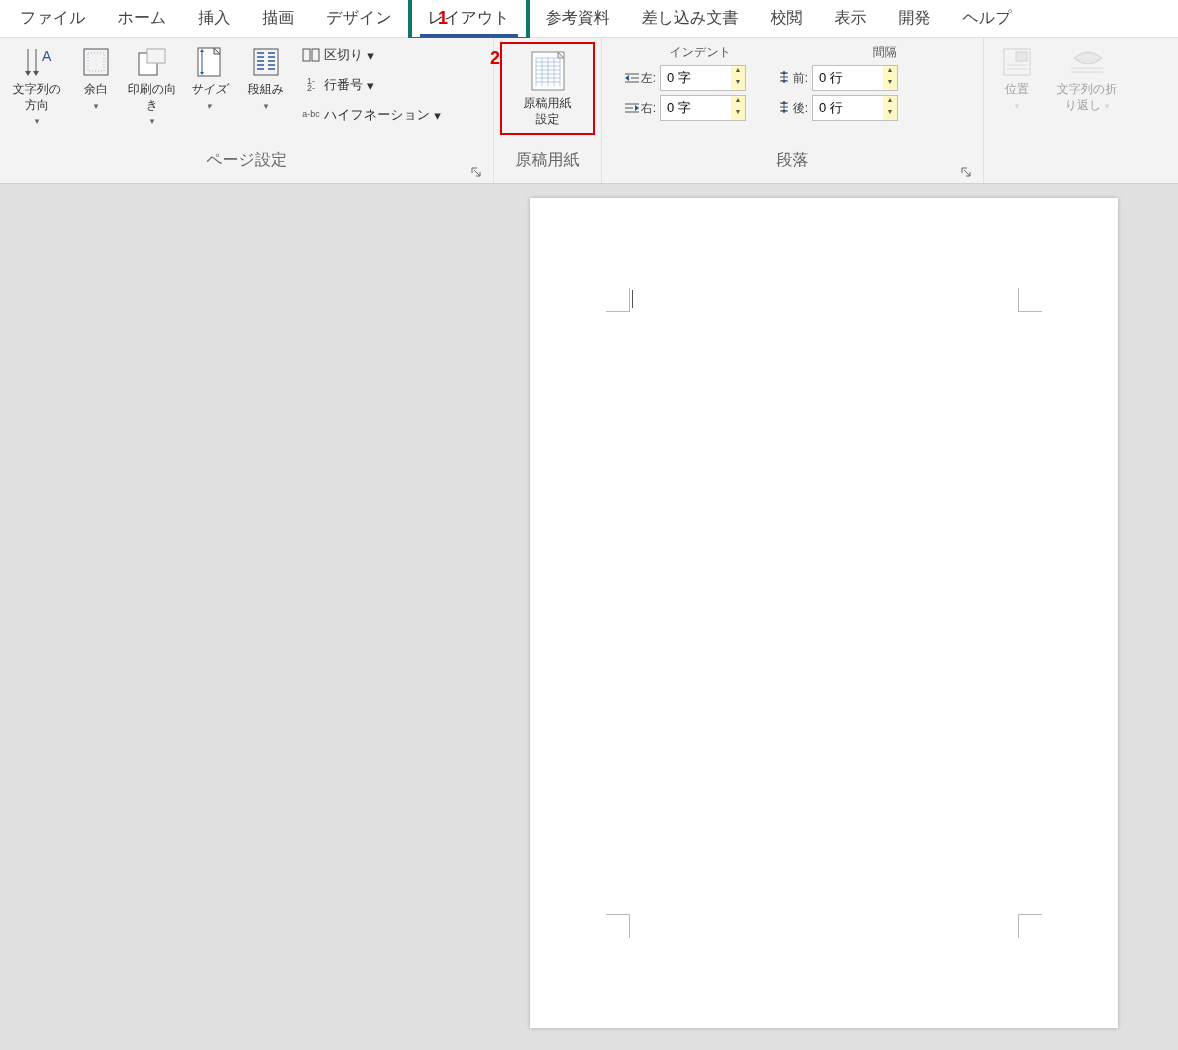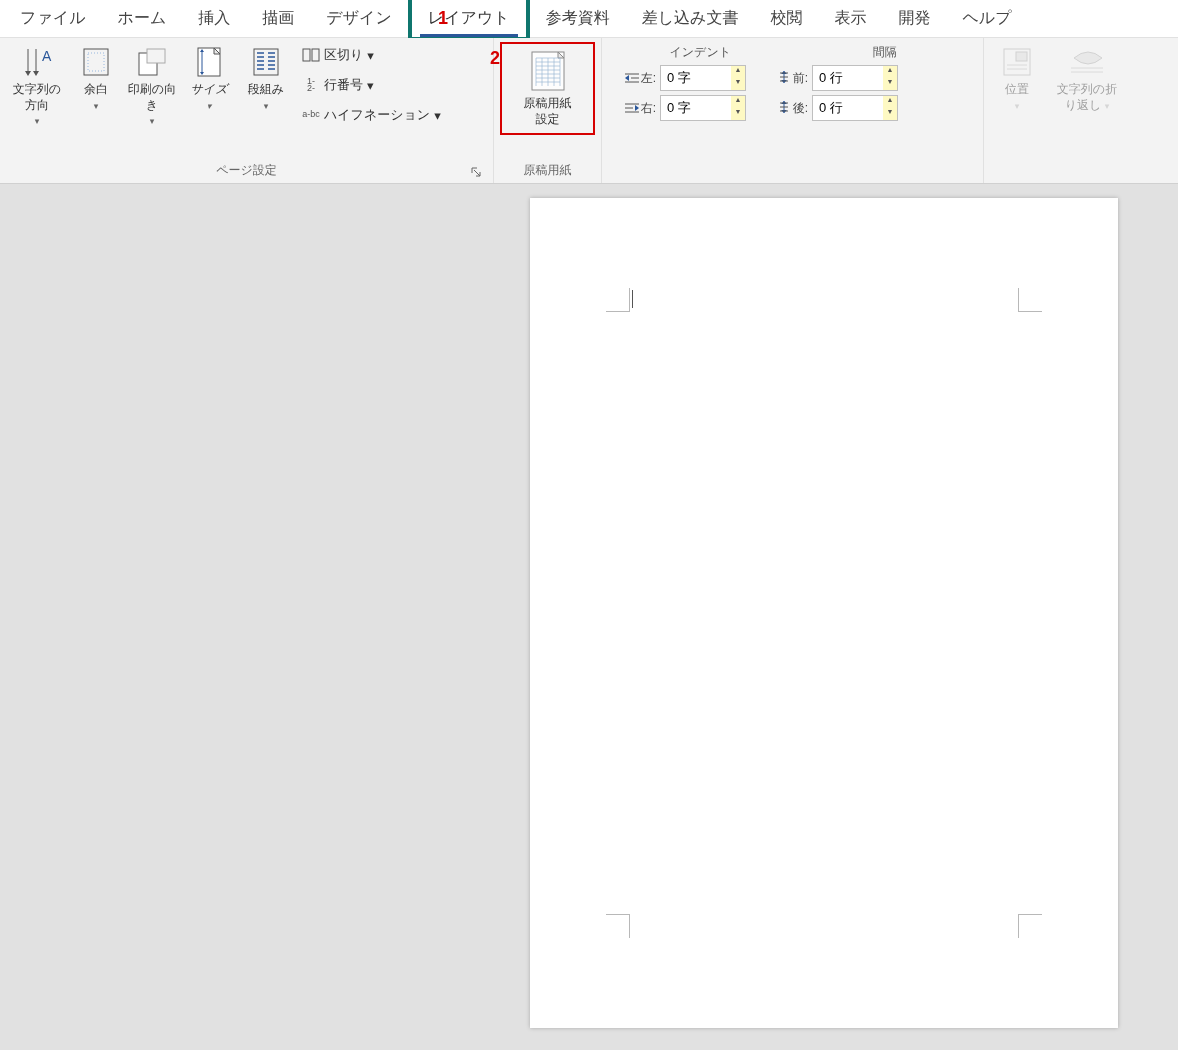--- a/index.html
+++ b/index.html
@@ -12,21 +12,21 @@
 .tab.active::after { content: ""; position: absolute; left: 8px; right: 8px; bottom: 0; height: 3px; background: #2b579a; }
 .tab.highlight-box { border: 4px solid #0f766e; }
 
 
 .ann { position: absolute; color: #d60000; font-weight: bold; font-size: 18px; z-index: 10; }
 
 
 .ribbon { display: flex; background: #f3f3f3; height: 146px; border-bottom: 1px solid #d0d0d0; }
 .group { display: flex; flex-direction: column; border-right: 1px solid #e0e0e0; padding: 4px 6px 0 6px; position: relative; }
 .group-content { display: flex; flex: 1; align-items: flex-start; gap: 4px; }
-.group-label { text-align: center; font-size: 12px; color: #666; padding: 2px 0 4px 0; position: relative; }
+.group-label { text-align: center; font-size: 16px; color: #666; padding: 2px 0 12px 0; position: relative; }
 .dlg-launcher { position: absolute; right: 4px; bottom: 4px; width: 14px; height: 14px; display: flex; align-items: center; justify-content: center; color: #666; font-size: 10px; cursor: pointer; }
 
 
 .vbtn { display: flex; flex-direction: column; align-items: center; justify-content: flex-start; width: 62px; padding: 4px 2px; cursor: pointer; }
 .vbtn .icon-box { width: 32px; height: 32px; display: flex; align-items: center; justify-content: center; margin-bottom: 4px; }
 .vbtn .lbl { text-align: center; font-size: 12px; line-height: 1.3; color: #333; }
 .vbtn .drop { font-size: 9px; color: #666; }
 .vbtn.disabled .lbl, .vbtn.disabled .icon-box, .vbtn.disabled .drop { opacity: 0.45; }
 .vbtn.highlight-box { border: 2px solid #d60000; width: 96px; padding: 6px 2px; }
 
@@ -277,20 +277,27 @@
           <div class="spin">
               <input value="0 行" style="">
               <div class="arrows">
                 <span>▲</span>
                 <span>▼</span>
               </div>
             </div>
         </div>
       </div>
     </div>
+    <div class="group-label"><span>段落</span>
+      <span class="dlg-launcher">
+        <svg width="10" height="10">
+            <path d="M1 1 L1 6 M1 1 L6 1 M3 3 L9 9 M9 5 L9 9 L5 9" stroke="#666" fill="none"></path>
+          </svg>
+      </span>
+    </div>
   </div>
 
   <div class="group" style="width:190px;border-right:none;">
     <div class="group-content">
       <div class="vbtn disabled" style="width:54px;">
         <div class="icon-box">
           <svg width="30" height="30">
               <rect x="2" y="2" width="26" height="26" fill="none" stroke="#aaa"></rect>
               <rect x="14" y="5" width="11" height="9" fill="#dcdcdc" stroke="#aaa"></rect>
               <line x1="5" y1="18" x2="25" y2="18" stroke="#bbb"></line>

